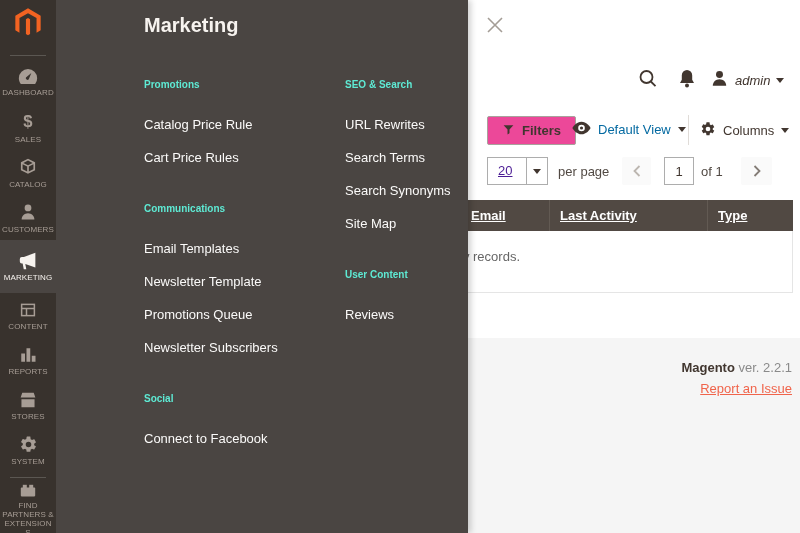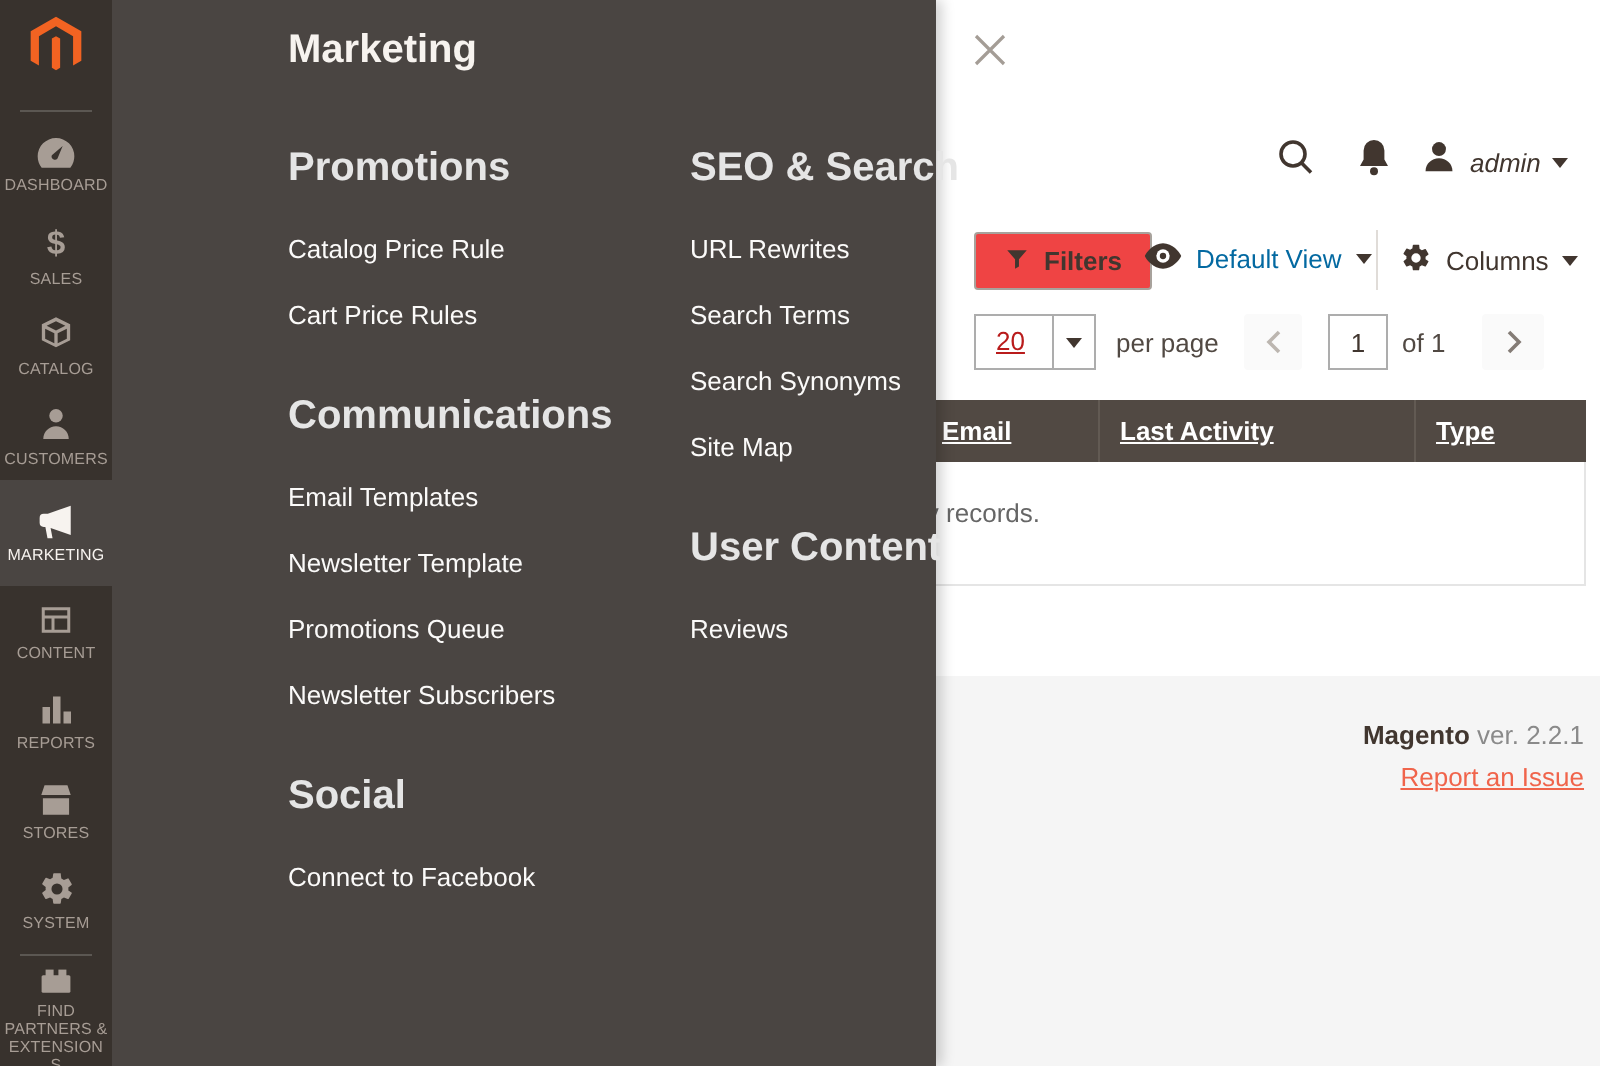--- a/index.html
+++ b/index.html
@@ -42,46 +42,46 @@
     left: 56px; top: 0; width: 412px; height: 533px;
     background: #4a4542; z-index: 10;
     box-shadow: 3px 0 6px rgba(0,0,0,0.18);
   }
   .flyout-title { position: absolute; left: 88px; top: 14px; font-size: 20px; font-weight: bold; color: #f7f3ef; }
   .flyout-close { position: absolute; left: 430px; top: 16px; width: 20px; height: 20px; cursor: pointer; }
   .menu-col { position: absolute; top: 76px; }
   .menu-col.c1 { left: 88px; width: 190px; }
   .menu-col.c2 { left: 289px; width: 170px; }
   .menu-section { margin-bottom: 34px; }
-  .menu-heading { font-size: 20px; font-weight: bold; color: #e5e5e5; line-height: 17px; margin-bottom: 24px; }
+  .menu-heading { font-size: 10px; font-weight: bold; color: #5eead4; line-height: 17px; margin-bottom: 24px; }
   .menu-link { font-size: 13px; color: #fbfaf9; line-height: 16px; margin-bottom: 17px; cursor: pointer; }
 
   
   .hdr-icon { z-index: 2; cursor: pointer; }
   .admin-chip { left: 710px; top: 69px; display: flex; align-items: center; gap: 6px; z-index: 2; cursor: pointer; }
   .admin-name { font-size: 13px; color: #41362f; font-style: italic; }
   .caret { width: 0; height: 0; border-left: 4px solid transparent; border-right: 4px solid transparent; border-top: 5px solid #41362f; }
 
   
   .filters-btn {
     left: 487px; top: 116px; height: 29px; z-index: 2;
     display: flex; align-items: center; gap: 7px; padding: 0 14px;
-    background: #ef4444; border: 1px solid #a8a29c; border-radius: 2px;
+    background: #ec4899; border: 1px solid #a8a29c; border-radius: 2px;
     font-size: 13px; font-weight: bold; color: #41362f; cursor: pointer;
   }
   .view-ctl { left: 572px; top: 121px; display: flex; align-items: center; gap: 7px; z-index: 2; cursor: pointer; font-size: 13px; color: #0369a1; }
   .tb-divider { left: 688px; top: 115px; width: 1px; height: 30px; background: #e0dcd8; z-index: 2; }
   .cols-ctl { left: 700px; top: 121px; display: flex; align-items: center; gap: 7px; z-index: 2; cursor: pointer; font-size: 13px; color: #41362f; }
 
   
   .pagesize {
     left: 487px; top: 157px; width: 61px; height: 28px; z-index: 2;
     display: flex; background: #fff; border: 1px solid #adadad; cursor: pointer;
   }
-  .pagesize-val { flex: 1; font-size: 13px; line-height: 26px; padding-left: 10px; color: #b91c1c; text-decoration: underline; }
+  .pagesize-val { flex: 1; font-size: 13px; line-height: 26px; padding-left: 10px; color: #4c1d95; text-decoration: underline; }
   .pagesize-arrow { width: 21px; border-left: 1px solid #adadad; display: flex; align-items: center; justify-content: center; }
   .perpage-label, .of-label { font-size: 13px; color: #514943; z-index: 2; }
   .perpage-label { left: 558px; top: 164px; }
   .of-label { left: 701px; top: 164px; }
   .pg-btn {
     top: 157px; width: 29px; height: 28px; z-index: 2; border-radius: 2px;
     display: flex; align-items: center; justify-content: center; background: #fafafa; cursor: pointer;
   }
   .pg-prev { left: 622px; }
   .pg-next { left: 741px; width: 31px; }

